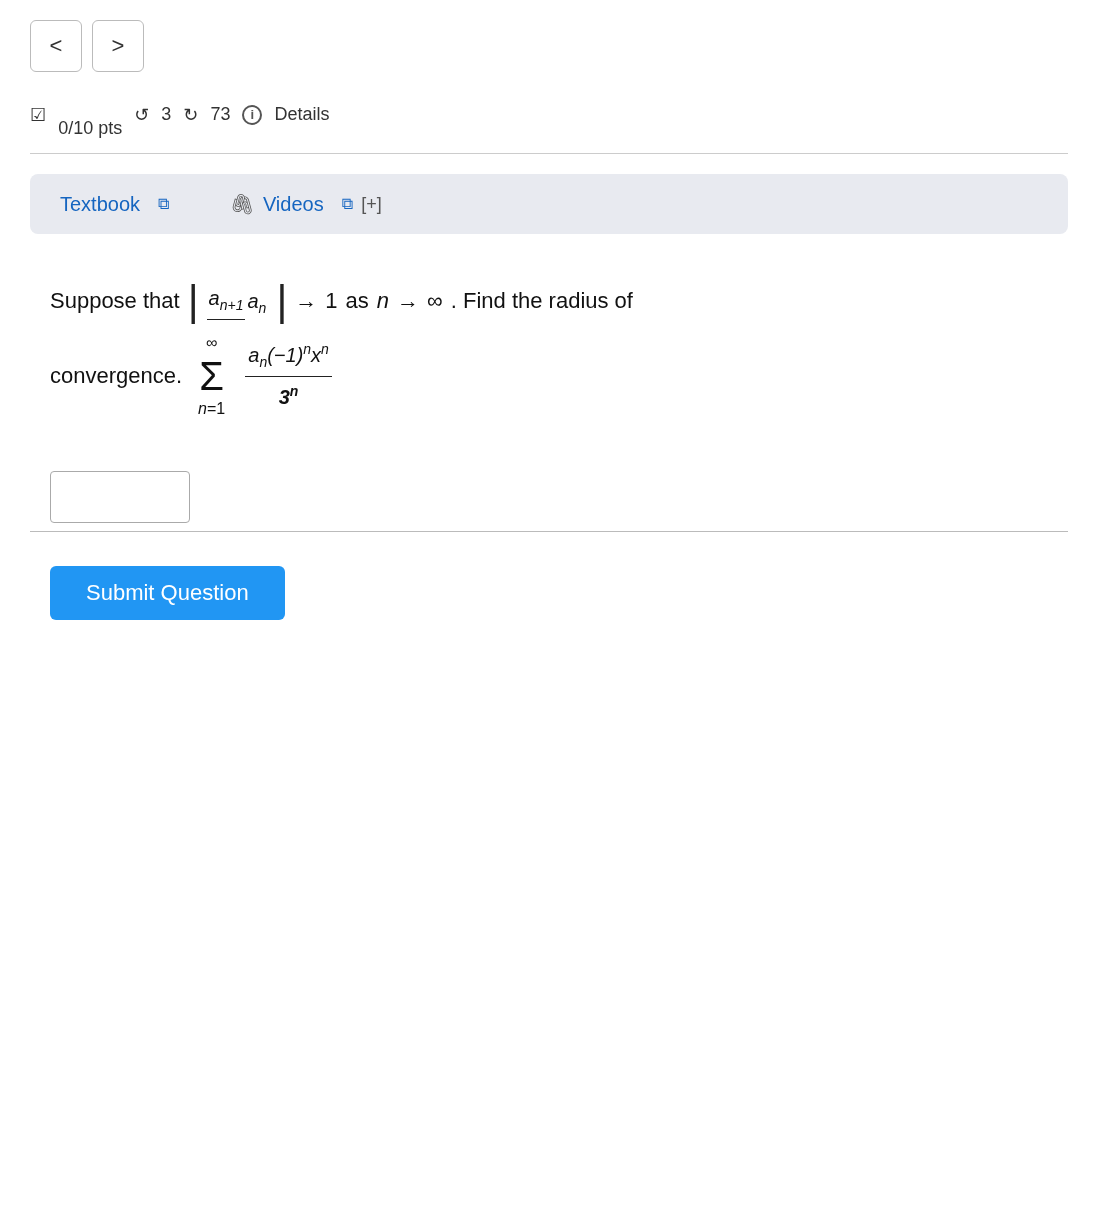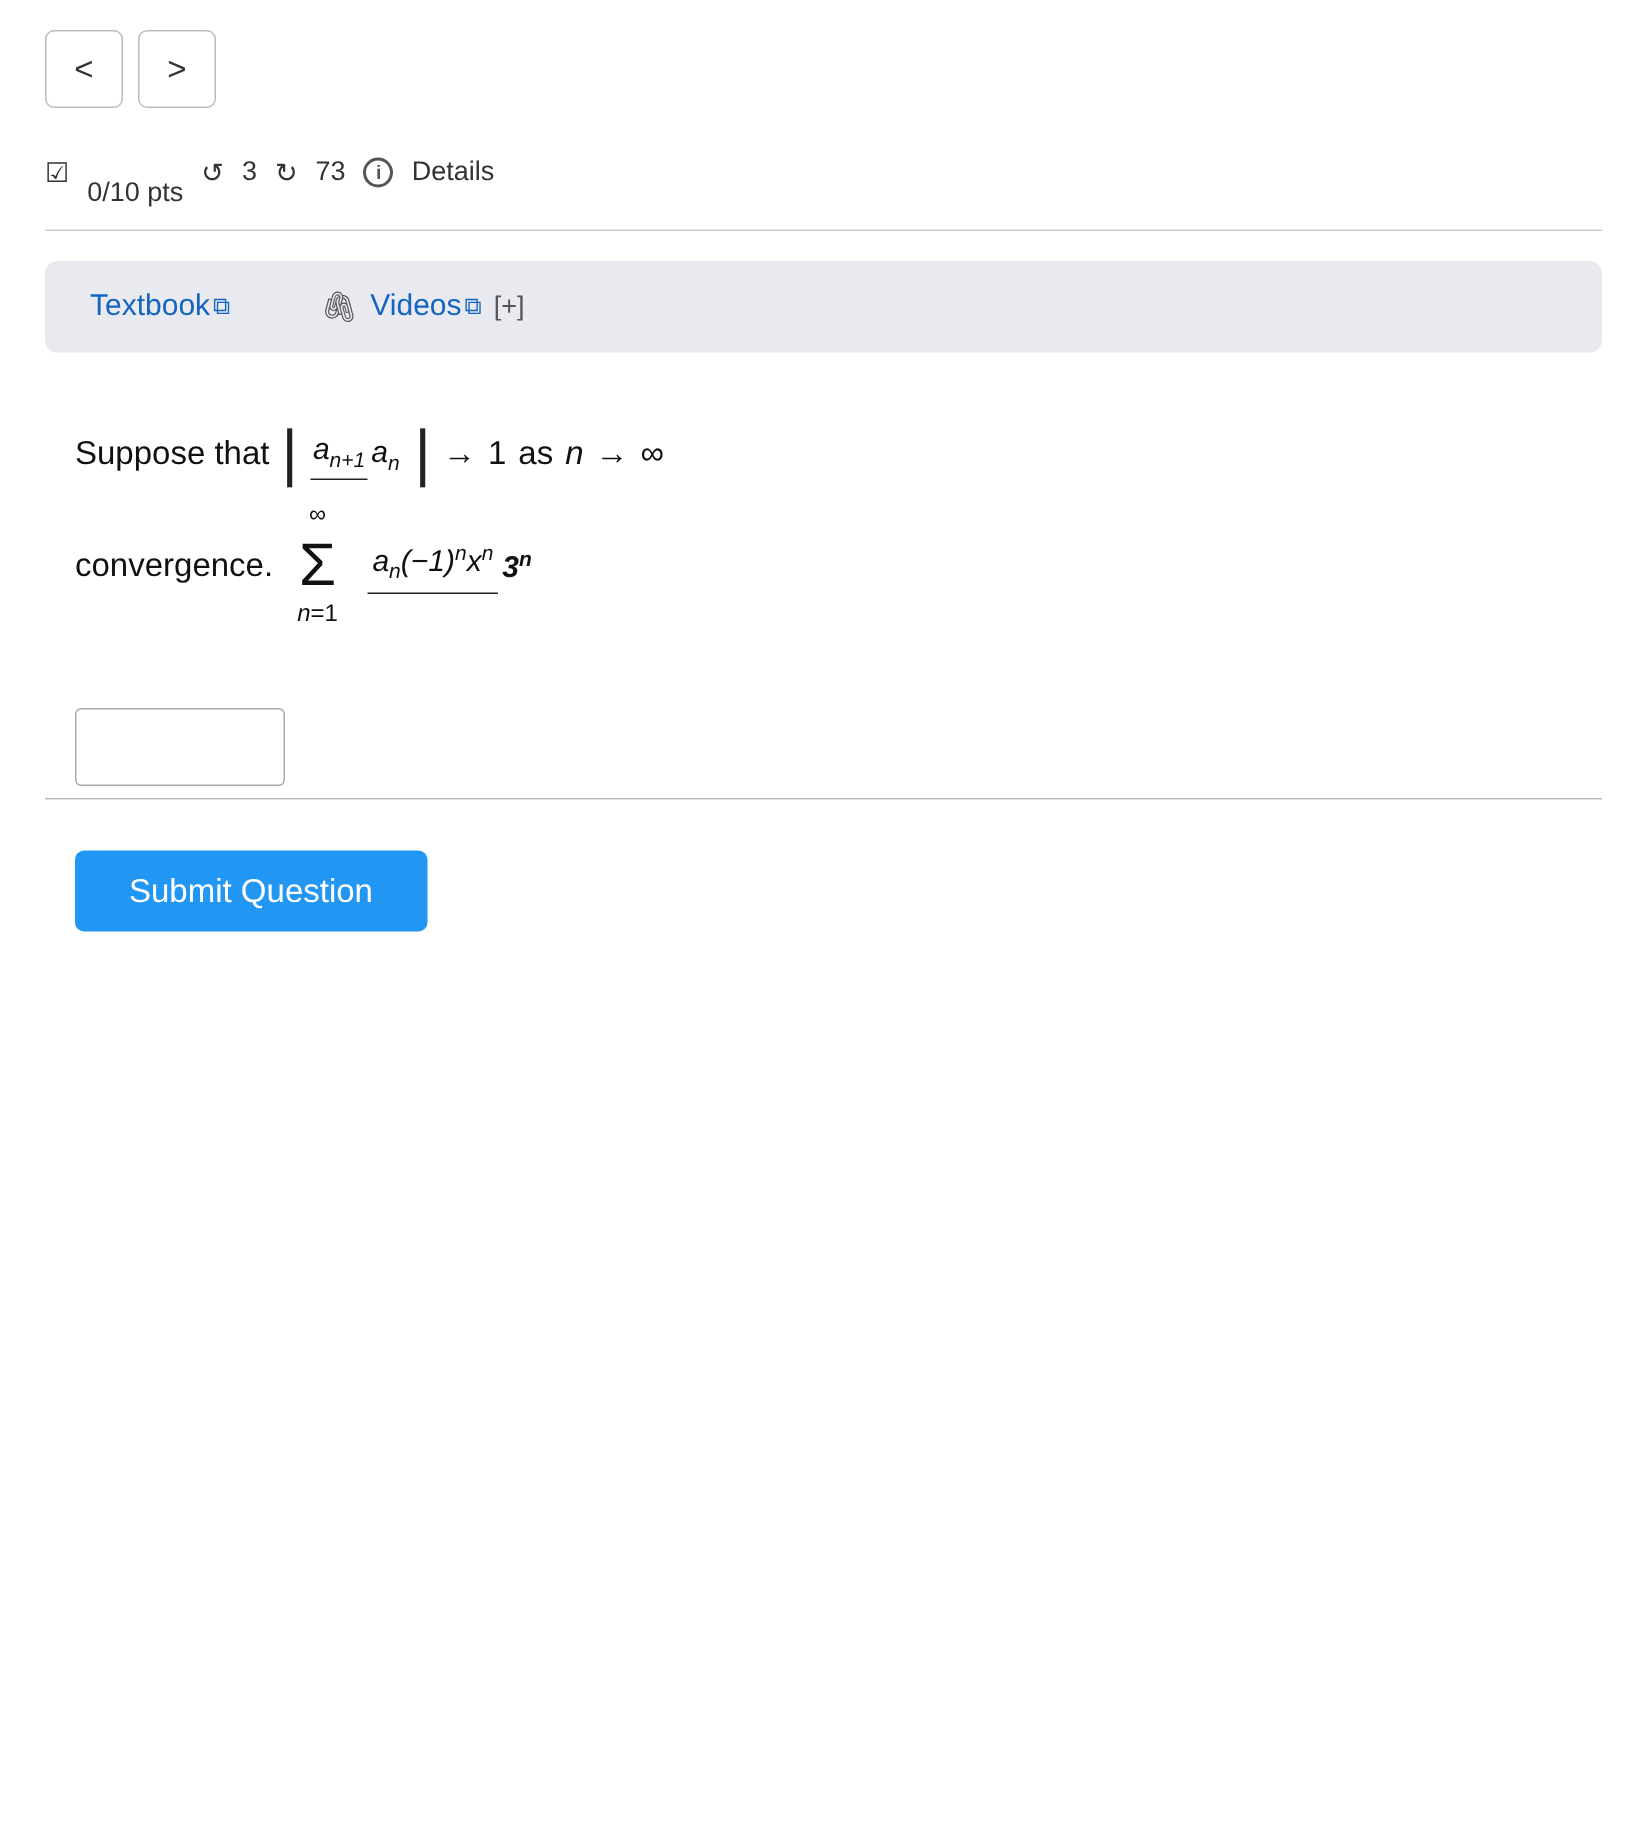--- a/index.html
+++ b/index.html
@@ -108,21 +108,21 @@
       align-items: center;
       gap: 60px;
       margin-bottom: 36px;
     }
     .resource-link {
       color: #1565c0;
       font-size: 20px;
       text-decoration: none;
       display: flex;
       align-items: center;
-      gap: 2px;
+      gap: 18px;
       font-weight: 500;
       text-align: center;
     }
     .resource-link .ext-icon {
       font-size: 16px;
       color: #1565c0;
     }
     .videos-group {
       display: flex;
       align-items: center;
@@ -207,21 +207,21 @@
     }
     .sigma-sym {
       font-size: 40px;
       line-height: 1;
     }
     .sigma-lower {
       font-size: 16px;
     }
     .series-fraction {
       display: inline-flex;
-      flex-direction: row;
+      flex-direction: column;
       align-items: center;
       margin: 0 4px;
       vertical-align: middle;
     }
     .series-num {
       font-size: 20px;
       font-style: italic;
       border-bottom: 1.5px solid #222;
       padding: 0 3px 3px 3px;
       white-space: nowrap;
@@ -329,20 +329,21 @@
         <span class="frac-den"><i>a</i><sub>n</sub></span>
       </span>
       <span class="abs-bar">|</span>
     </span>
     <span class="arrow">→</span>
     <span class="math-text">1</span>
     <span class="math-text">as</span>
     <span class="math-italic">n</span>
     <span class="arrow">→</span>
     <span class="infinity">∞</span>
+    <span class="math-text">. Find the radius of</span>
   </div>
 
   <div class="convergence-line">
     <span class="math-text">convergence.</span>
     <span class="sigma-container">
       <span class="sigma-upper">∞</span>
       <span class="sigma-sym">Σ</span>
       <span class="sigma-lower"><i>n</i>=1</span>
     </span>
     <span class="series-fraction">

